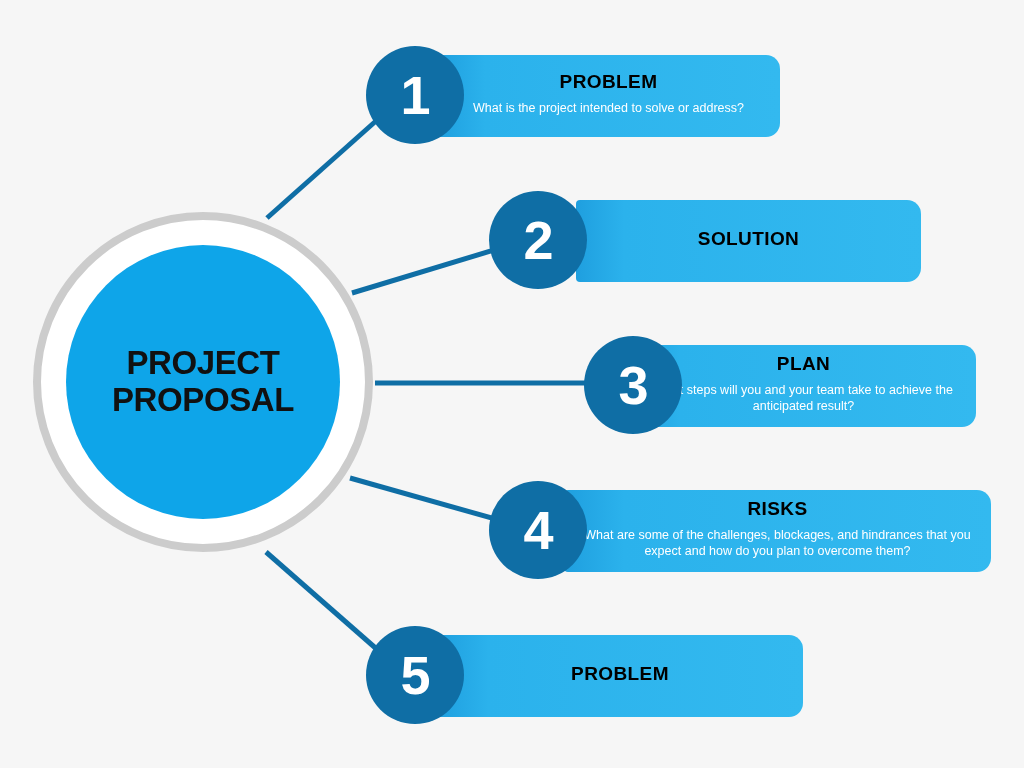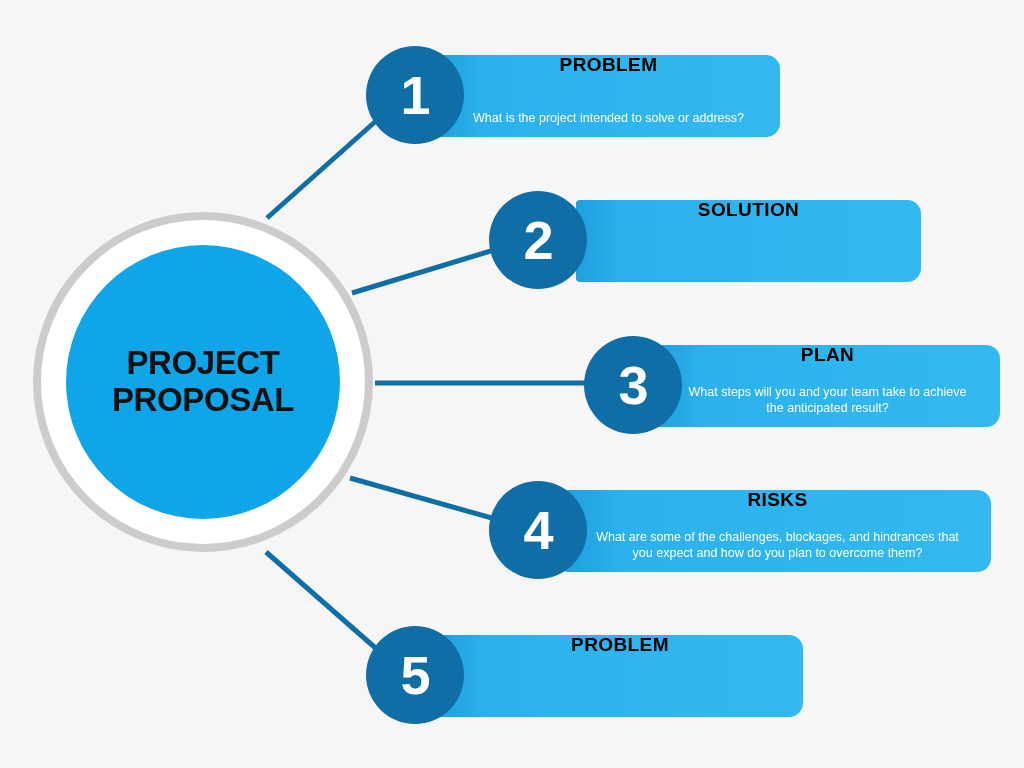--- a/index.html
+++ b/index.html
@@ -74,38 +74,38 @@
   }
   .step-bar {
     position: absolute;
     height: 82px;
     border-radius: 4px 14px 14px 4px;
     background: linear-gradient(to right, #1f9fdf 0%, #2bb2ec 14%, #33b9ef 100%);
     box-sizing: border-box;
     display: flex;
     flex-direction: column;
     align-items: center;
-    justify-content: space-between;
+    justify-content: center;
     z-index: 5;
   }
   .step-title {
     color: #000000;
     font-weight: bold;
     font-size: 19px;
     letter-spacing: 0.4px;
     line-height: 1.1;
     margin: 0 0 4px 0;
     text-align: center;
   }
   .step-desc {
     color: #ffffff;
     font-size: 12.5px;
     line-height: 1.28;
     text-align: center;
-    margin: 11px;
+    margin: 4px;
     padding: 0 14px;
     max-width: 100%;
   }
   .step-circle {
     position: absolute;
     width: 98px;
     height: 98px;
     border-radius: 50%;
     background: #0f6ea5;
     z-index: 6;
@@ -152,21 +152,21 @@
       </div>
       <div class="step">
         <div class="step-bar" style="left: 576px; top: 200px; width: 345px;">
           <div class="step-title">SOLUTION</div>
         </div>
         <div class="step-circle" style="left: 489px; top: 191px;">
           <div class="step-num">2</div>
         </div>
       </div>
       <div class="step">
-        <div class="step-bar" style="left: 655px; top: 345px; width: 345px;">
+        <div class="step-bar" style="left: 631px; top: 345px; width: 345px;">
           <div class="step-title">PLAN</div>
           <div class="step-desc">What steps will you and your team take to achieve the anticipated result?</div>
         </div>
         <div class="step-circle" style="left: 584px; top: 336px;">
           <div class="step-num">3</div>
         </div>
       </div>
       <div class="step">
         <div class="step-bar" style="left: 564px; top: 490px; width: 427px;">
           <div class="step-title">RISKS</div>

